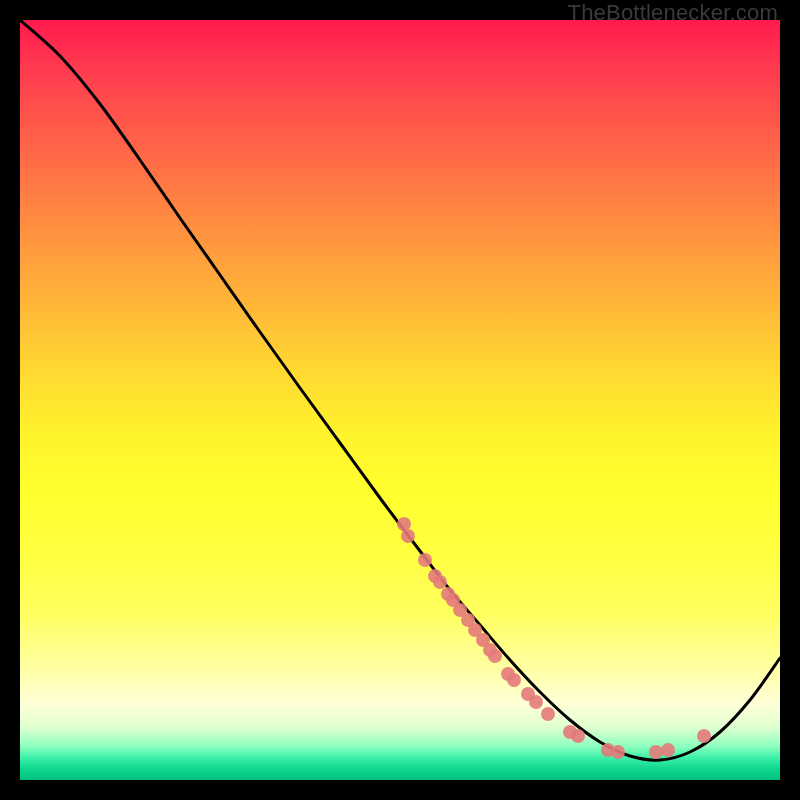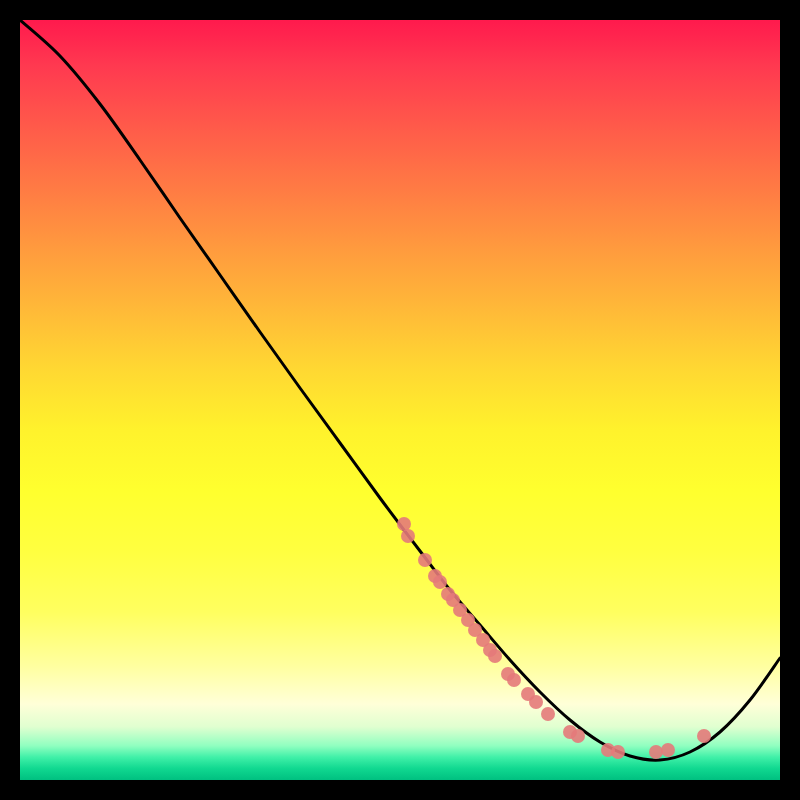--- a/index.html
+++ b/index.html
@@ -63,20 +63,21 @@
   svg.curves {
     position: absolute;
     inset: 0;
     z-index: 5;
   }
 </style>
 </head>
 <body>
 
 <div class="frame">
+  <div class="watermark">TheBottlenecker.com</div>
   <div class="plot">
     <div class="gradient"></div>
     <svg class="curves" viewBox="0 0 760 760" preserveAspectRatio="none">
       <path id="curve-path" fill="none" stroke="#000" stroke-width="3" stroke-linecap="round" stroke-linejoin="round" d="M 0 0 C 6.7 6.0 26.7 22.0 40 36 C 53.3 50.0 66.7 66.7 80 84 C 93.3 101.3 106.7 121.0 120 140 C 133.3 159.0 146.7 178.8 160 198 C 173.3 217.2 186.7 236.0 200 255 C 213.3 274.0 226.7 293.2 240 312 C 253.3 330.8 266.7 349.5 280 368 C 293.3 386.5 306.7 404.7 320 423 C 333.3 441.3 346.7 460.0 360 478 C 373.3 496.0 388.3 515.7 400 531 C 411.7 546.3 420.0 557.7 430 570 C 440.0 582.3 450.0 593.3 460 605 C 470.0 616.7 480.0 628.8 490 640 C 500.0 651.2 510.0 662.0 520 672 C 530.0 682.0 540.0 691.7 550 700 C 560.0 708.3 570.0 716.0 580 722 C 590.0 728.0 600.0 733.0 610 736 C 620.0 739.0 630.0 740.7 640 740 C 650.0 739.3 660.0 736.7 670 732 C 680.0 727.3 690.0 720.7 700 712 C 710.0 703.3 720.0 692.3 730 680 C 740.0 667.7 755.0 645.0 760 638 "></path>
       <g id="marker-group">
           <circle cx="384" cy="504" r="7" fill="#e47a7a" fill-opacity="0.9"></circle>
           <circle cx="388" cy="516" r="7" fill="#e47a7a" fill-opacity="0.9"></circle>
           <circle cx="405" cy="540" r="7" fill="#e47a7a" fill-opacity="0.9"></circle>
           <circle cx="415" cy="556" r="7" fill="#e47a7a" fill-opacity="0.9"></circle>
           <circle cx="420" cy="562" r="7" fill="#e47a7a" fill-opacity="0.9"></circle>

